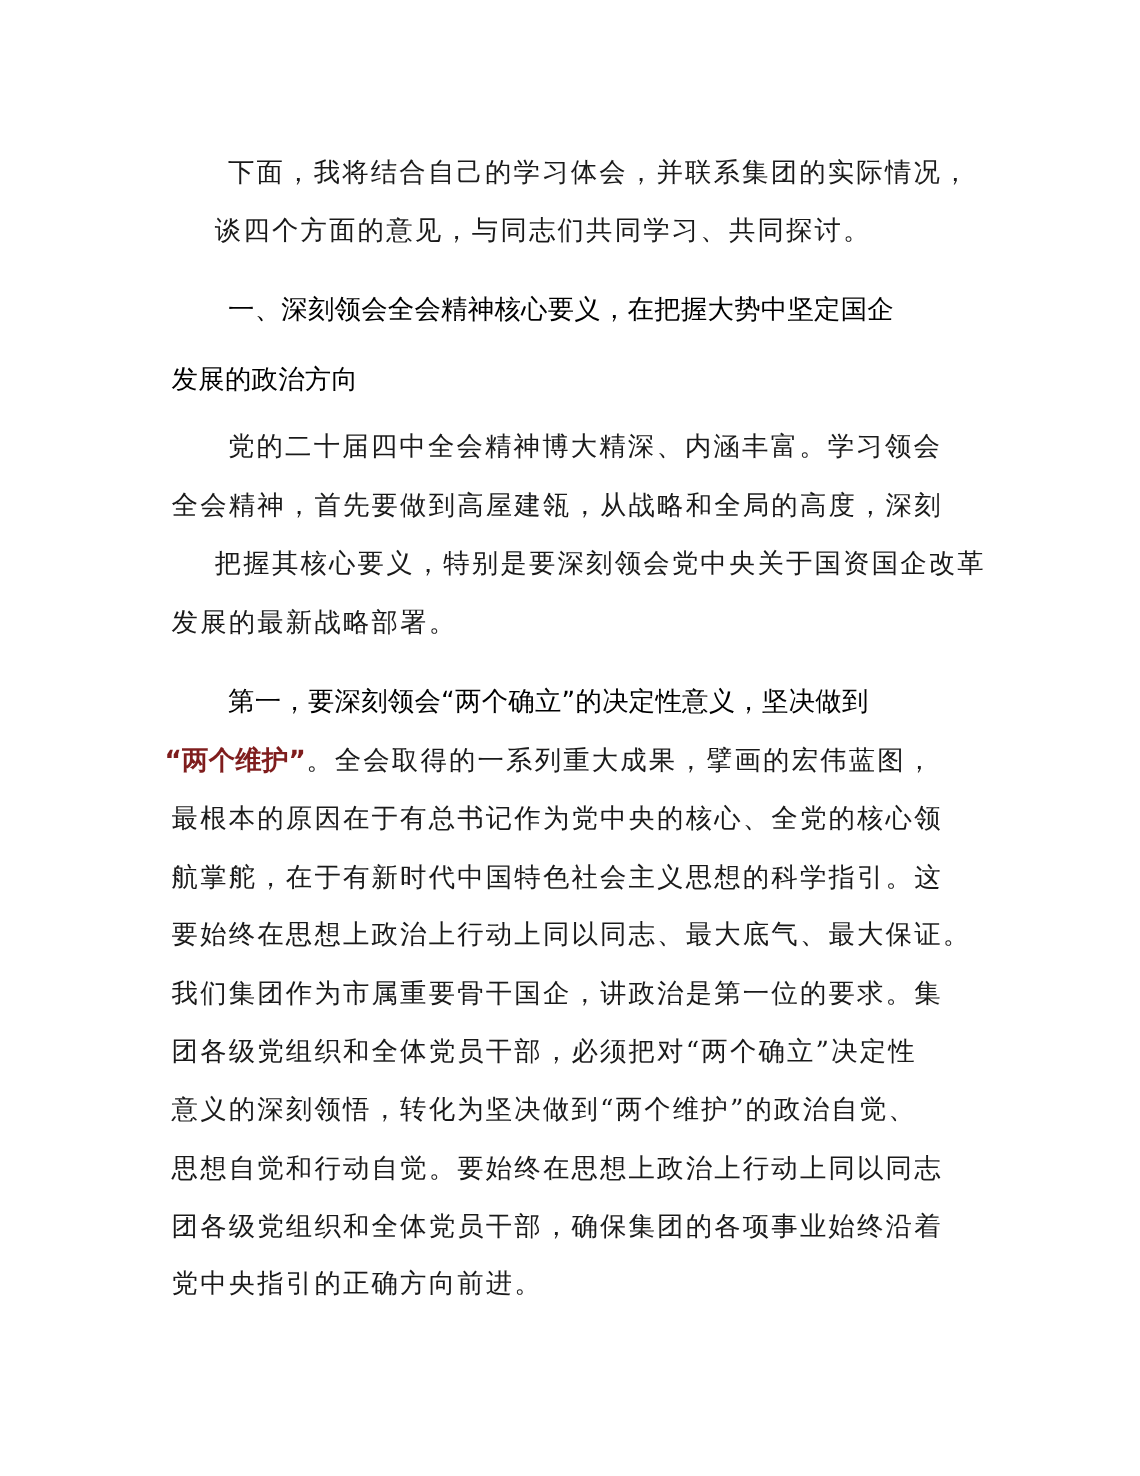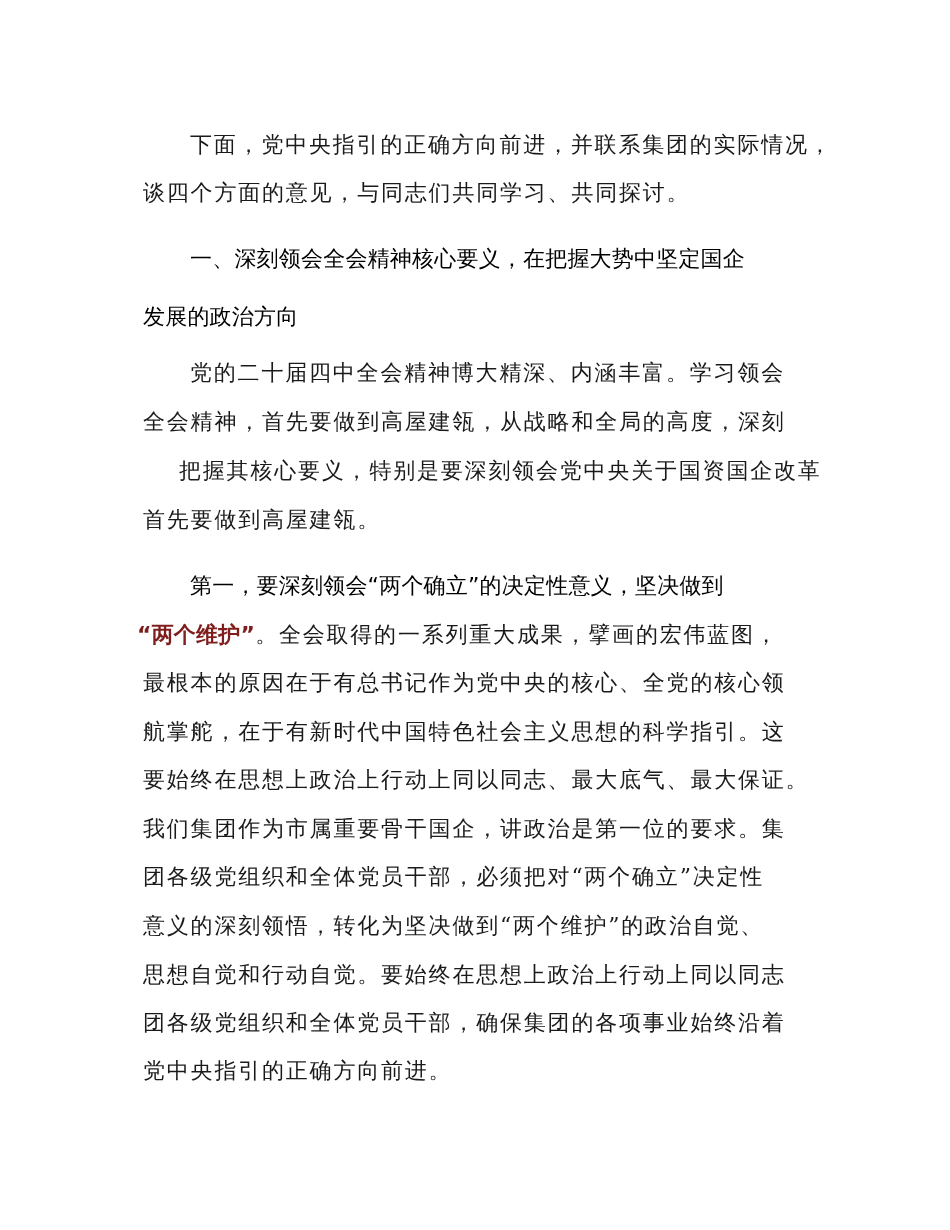--- a/index.html
+++ b/index.html
@@ -11,30 +11,30 @@
   .bold { font-family: "DejaVu Sans", "Liberation Sans", sans-serif; font-weight: normal;
           letter-spacing: 0.2px; color: #000000; }
   .indent { left: 47px; }
   .boldspan { font-family: "DejaVu Sans", "Liberation Sans", sans-serif; font-weight: bold; letter-spacing: 0.2px; color: #7f1d1d; }
 </style>
 </head>
 <body>
 
 <div class="page">
 
-  <div class="line indent" style="top:0px;">下面，党中央指引的正确方向前进，并联系集团的实际情况，</div>
-  <div class="line" style="top:48px;">谈四个方面的意见，与同志们共同学习、共同探讨。</div>
+  <div class="line indent" style="top:0px;">下面，我将结合自己的学习体会，并联系集团的实际情况，</div>
+  <div class="line" style="top:48px;margin-left:36px;">谈四个方面的意见，与同志们共同学习、共同探讨。</div>
 
   <div class="line bold indent" style="top:114px;">一、深刻领会全会精神核心要义，在把握大势中坚定国企</div>
   <div class="line bold" style="top:172px;">发展的政治方向</div>
 
   <div class="line indent" style="top:228px;">党的二十届四中全会精神博大精深、内涵丰富。学习领会</div>
   <div class="line" style="top:277px;">全会精神，首先要做到高屋建瓴，从战略和全局的高度，深刻</div>
   <div class="line" style="top:326px;margin-left:36px;">把握其核心要义，特别是要深刻领会党中央关于国资国企改革</div>
-  <div class="line" style="top:375px;">首先要做到高屋建瓴。</div>
+  <div class="line" style="top:375px;">发展的最新战略部署。</div>
 
   <div class="line bold indent" style="top:441px;">第一，要深刻领会“两个确立”的决定性意义，坚决做到</div>
   <div class="line" style="top:490px; left:-6px;">
     <span class="boldspan">“两个维护”</span><span>。全会取得的一系列重大成果，擘画的宏伟蓝图，</span>
   </div>
   <div class="line" style="top:538px;">最根本的原因在于有总书记作为党中央的核心、全党的核心领</div>
   <div class="line" style="top:587px;">航掌舵，在于有新时代中国特色社会主义思想的科学指引。这</div>
   <div class="line" style="top:635px;">要始终在思想上政治上行动上同以同志、最大底气、最大保证。</div>
   <div class="line" style="top:684px;text-align:center;">我们集团作为市属重要骨干国企，讲政治是第一位的要求。集</div>
   <div class="line" style="top:732px;">团各级党组织和全体党员干部，必须把对“两个确立”决定性</div>

